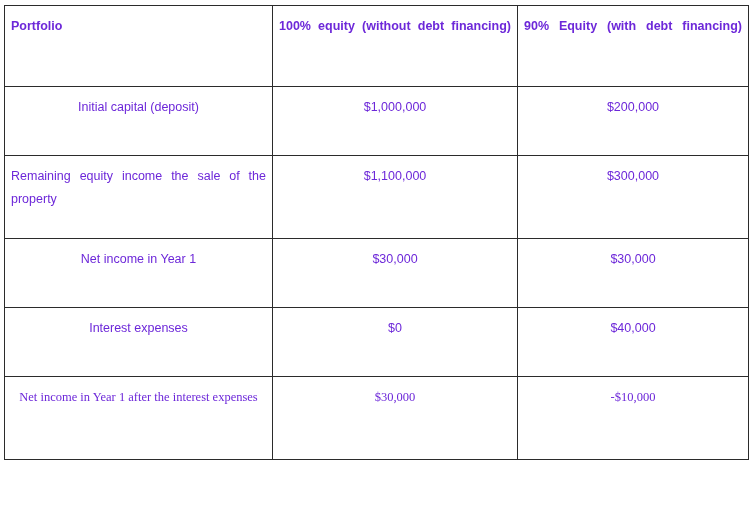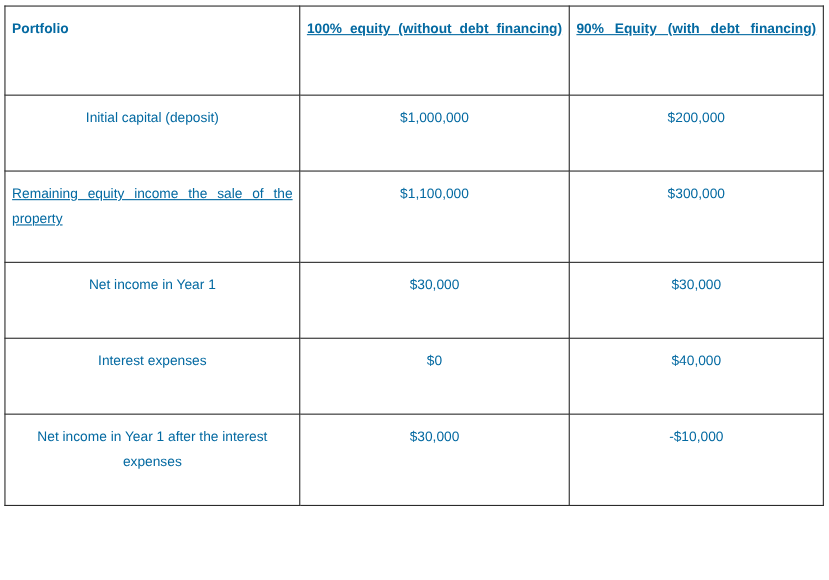--- a/index.html
+++ b/index.html
@@ -26,49 +26,48 @@
     width: 744px;
     margin: 5px 0 0 4px;
     table-layout: fixed;
   }
   table.portfolio-table td {
     border: 1px solid #2b2b2b;
     vertical-align: top;
     padding: 9px 6px 9px 6px;
     font-size: 12.5px;
     line-height: 1.85;
-    color: #0369a1;
+    color: #6d28d9;
   }
   col.c1 { width: 268px; }
   col.c2 { width: 245px; }
   col.c3 { width: 231px; }
 
   .hdr td {
     font-weight: bold;
     text-align: justify;
     text-align-last: justify;
   }
   .hdr td.label-cell {
     text-align: left;
     text-align-last: left;
   }
   tr.r-header td { height: 62px; }
   tr.r-initial td { height: 50px; }
   tr.r-debt td { height: 50px; }
   tr.r-remaining td { height: 64px; }
   tr.r-netincome td { height: 50px; }
   tr.r-interest td { height: 50px; }
-  tr.r-netafter td { height: 64px; }
+  tr.r-netafter td { height: 64px; font-family: Liberation Serif, serif; }
 
   .center { text-align: center; }
   .left { text-align: center; }
   .just {
     text-align: justify;
     text-align-last: justify;
-    text-decoration: underline;
   }
 </style>
 </head>
 <body>
 
 <div class="page">
   <table class="portfolio-table">
     <colgroup>
       <col class="c1">
       <col class="c2">

